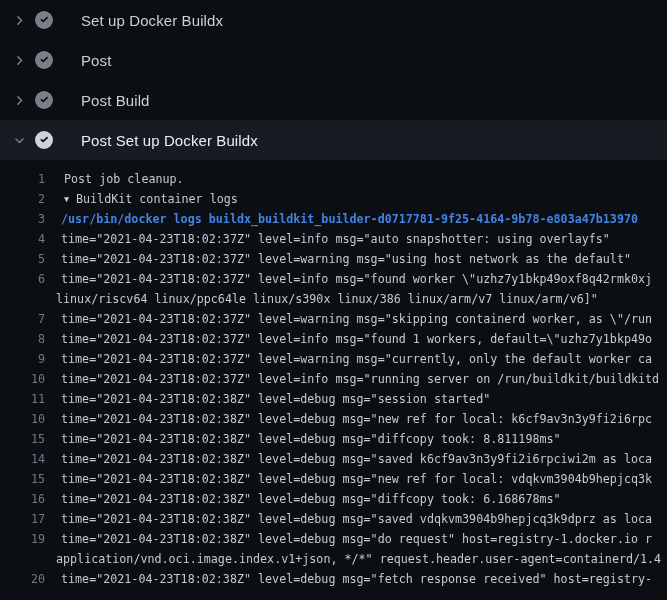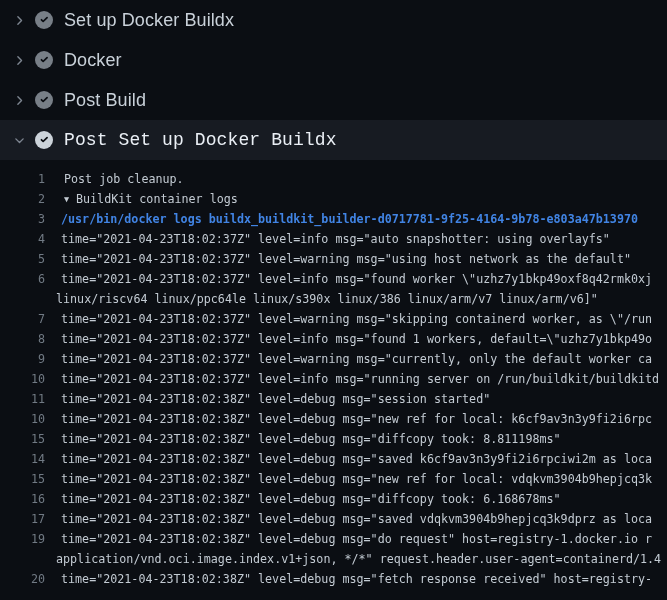--- a/index.html
+++ b/index.html
@@ -37,26 +37,26 @@
   }
   .check{
     width:18px;height:18px;
     margin-left:9px;
     color:var(--icon-gray);
     display:flex;align-items:center;justify-content:center;
     flex:none;
   }
   .step-row.expanded .check{color:var(--icon-bright);}
   .step-label{
-    margin-left:11px;
-    font-size:18px;
+    margin-left:28px;
+    font-size:15px;
     color:var(--step-label);
     letter-spacing:.1px;
   }
-  .step-row.expanded .step-label{color:var(--step-label-active);font-weight:500;font-family:Liberation Mono, monospace;}
+  .step-row.expanded .step-label{color:var(--step-label-active);font-weight:500;}
 
   .log{
     width:667px;
     padding-top:9px;
     font-family:"DejaVu Sans Mono","Liberation Mono",monospace;
     font-size:11.7px;
   }
   .log-line{
     height:20px;
     display:flex;
@@ -112,21 +112,21 @@
         <svg viewBox="0 0 16 16" width="13" height="13">
             <path d="M6 3.5l4.5 4.5L6 12.5" fill="none" stroke="currentColor" stroke-width="1.7" stroke-linecap="round" stroke-linejoin="round"></path>
           </svg>
       </span>
       <span class="check">
         <svg viewBox="0 0 16 16" width="18" height="18">
             <circle cx="8" cy="8" r="8" fill="currentColor"></circle>
             <path d="M11.28 5.28a.75.75 0 0 1 0 1.06l-3.5 3.5a.75.75 0 0 1-1.06 0l-1.5-1.5a.75.75 0 1 1 1.06-1.06l.97.97 2.97-2.97a.75.75 0 0 1 1.06 0z" fill="#0b0e13"></path>
           </svg>
       </span>
-      <span class="step-label">Docker</span>
+      <span class="step-label">Post</span>
     </div>
 
     <div class="step-row">
       <span class="chev">
         <svg viewBox="0 0 16 16" width="13" height="13">
             <path d="M6 3.5l4.5 4.5L6 12.5" fill="none" stroke="currentColor" stroke-width="1.7" stroke-linecap="round" stroke-linejoin="round"></path>
           </svg>
       </span>
       <span class="check">
         <svg viewBox="0 0 16 16" width="18" height="18">

